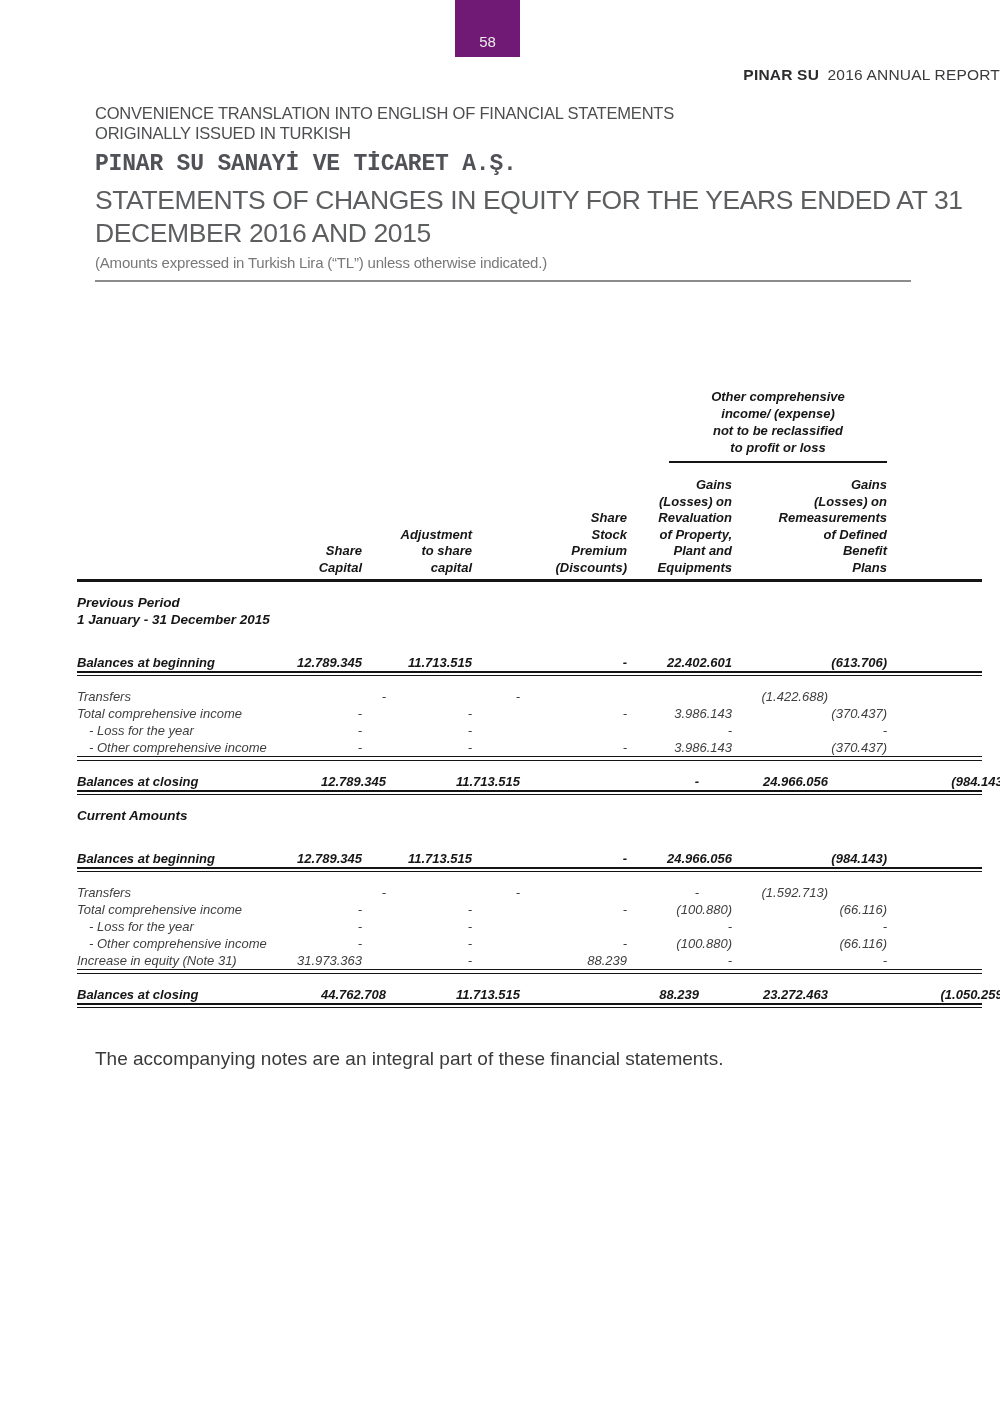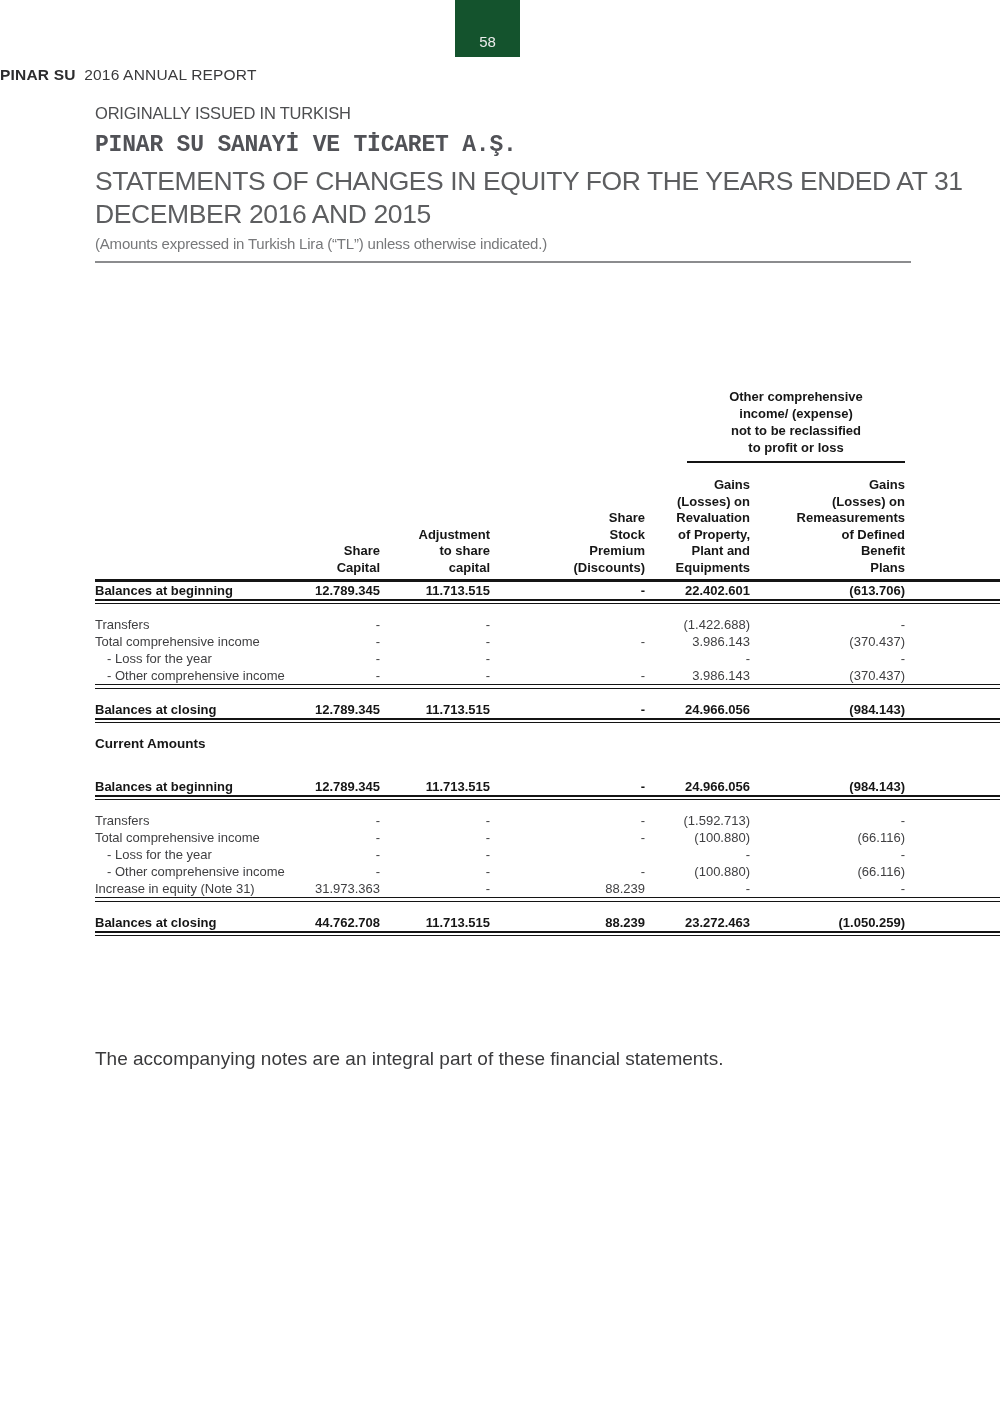--- a/index.html
+++ b/index.html
@@ -9,48 +9,48 @@
     margin:0 auto;
     background:#ffffff;
     font-family:"Liberation Sans","DejaVu Sans",sans-serif;
     color:#2e2e30;
     overflow:hidden;
   }
 
   
   .pagenum-box{
     position:absolute;left:455px;top:0;width:65px;height:57px;
-    background:#14532d;
+    background:#701a75;
     display:flex;align-items:flex-end;justify-content:center;
     padding-bottom:7px;box-sizing:border-box;
     font-size:15px;color:#ececec;
   }
   .report-title{
     position:absolute;left:0;right:0;top:66px;
-    text-align:left;font-size:15.5px;letter-spacing:.2px;color:#2c2c2e;
+    text-align:right;font-size:15.5px;letter-spacing:.2px;color:#2c2c2e;
   }
   .report-title .bold{font-weight:bold;}
   .report-title .rest{margin-left:4px;color:#3a3a3c;}
 
   
   .heading{position:absolute;left:95px;top:104px;width:816px;}
   .trans-line{font-size:16.5px;line-height:19.5px;color:#4d4e50;letter-spacing:-0.2px;}
   .company{margin-top:8px;font-size:23px;line-height:26px;font-weight:bold;color:#515257;letter-spacing:-0.2px;font-family:Liberation Mono, monospace;}
   .statement{margin-top:7px;}
   .statement div{font-size:26.5px;line-height:33px;color:#5d5e60;letter-spacing:-0.4px;white-space:nowrap;}
   .amounts{
     margin-top:5px;font-size:15px;line-height:16px;color:#77787a;letter-spacing:-0.2px;
     padding-bottom:9px;border-bottom:2px solid #8b8c8e;
   }
 
   
   .table-wrap{
-    position:absolute;left:95px;top:388px;width:905px;
+    position:absolute;left:77px;top:388px;width:905px;
     --cols:205px 80px 110px 155px 105px 155px 95px;
-    font-size:13px;color:#3f3f41;
+    font-size:13px;color:#3f3f41;font-style:italic;
   }
   .group-header{
     margin-left:592px;width:218px;text-align:center;
     font-weight:bold;color:#161616;
     padding-bottom:5px;border-bottom:2px solid #141414;
   }
   .g-line{line-height:17px;}
   .col-headers{
     display:grid;grid-template-columns:var(--cols);
     align-items:end;
@@ -61,21 +61,21 @@
   .h-line{line-height:16.5px;}
   .cell{min-height:1px;}
   .num-cell{text-align:right;}
   .label-cell{text-align:left;}
   .label-cell.indent{padding-left:12px;}
   .section-title{margin-top:12px;font-weight:bold;color:#161616;font-size:13.5px;}
   .st-line{line-height:17px;}
   .t-row{display:grid;grid-template-columns:var(--cols);line-height:17px;}
   .t-row.bold{font-weight:bold;color:#161616;}
   .section-title + .t-row{margin-top:26px;}
-  .rule + .t-row{margin-top:12px;}
+  .rule + .t-row{margin-top:12px;gap:24px;}
   .rule + .section-title{margin-top:12px;}
   .rule.balance .l1{height:2px;background:#141414;margin-bottom:2px;}
   .rule.balance .l2{height:1px;background:#141414;}
   .rule.section .l1{height:1px;background:#141414;margin-bottom:3px;}
   .rule.section .l2{height:1px;background:#141414;}
 
   .footnote{
     position:absolute;left:95px;top:1048px;
     font-size:19px;color:#3a3a3c;
   }
@@ -88,20 +88,21 @@
   <div class="pagenum-box">
     <span>58</span>
   </div>
 
   <div class="report-title">
     <span class="bold">PINAR SU</span>
     <span class="rest">2016 ANNUAL REPORT</span>
   </div>
 
   <div class="heading">
+    <div class="trans-line">CONVENIENCE TRANSLATION INTO ENGLISH OF FINANCIAL STATEMENTS</div>
     <div class="trans-line">ORIGINALLY ISSUED IN TURKISH</div>
     <div class="company">PINAR SU SANAYİ VE TİCARET A.Ş.</div>
     <div class="statement">
       <div>STATEMENTS OF CHANGES IN EQUITY FOR THE YEARS ENDED AT 31</div>
       <div>DECEMBER 2016 AND 2015</div>
     </div>
     <div class="amounts">(Amounts expressed in Turkish Lira (“TL”) unless otherwise indicated.)</div>
   </div>
 
   <div class="table-wrap">
@@ -140,20 +141,24 @@
           <div class="h-line">Gains</div>
           <div class="h-line">(Losses) on</div>
           <div class="h-line">Remeasurements</div>
           <div class="h-line">of Defined</div>
           <div class="h-line">Benefit</div>
           <div class="h-line">Plans</div>
         </div>
         <div class="cell spacer-cell"></div>
       </div>
     <div>
+        <div class="section-title">
+          <div class="st-line">Previous Period</div>
+          <div class="st-line">1 January - 31 December 2015</div>
+        </div>
         <div class="t-row bold">
           <div class="cell label-cell">Balances at beginning</div>
           <div class="cell num-cell">12.789.345</div>
           <div class="cell num-cell">11.713.515</div>
           <div class="cell num-cell">-</div>
           <div class="cell num-cell">22.402.601</div>
           <div class="cell num-cell">(613.706)</div>
           <div class="cell spacer-cell"></div>
         </div>
         <div class="rule balance">

